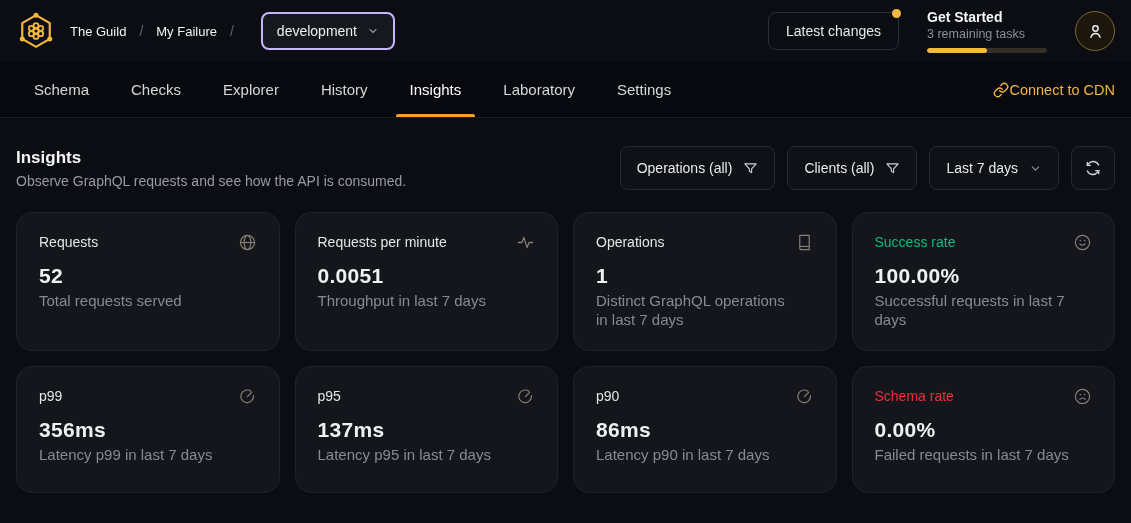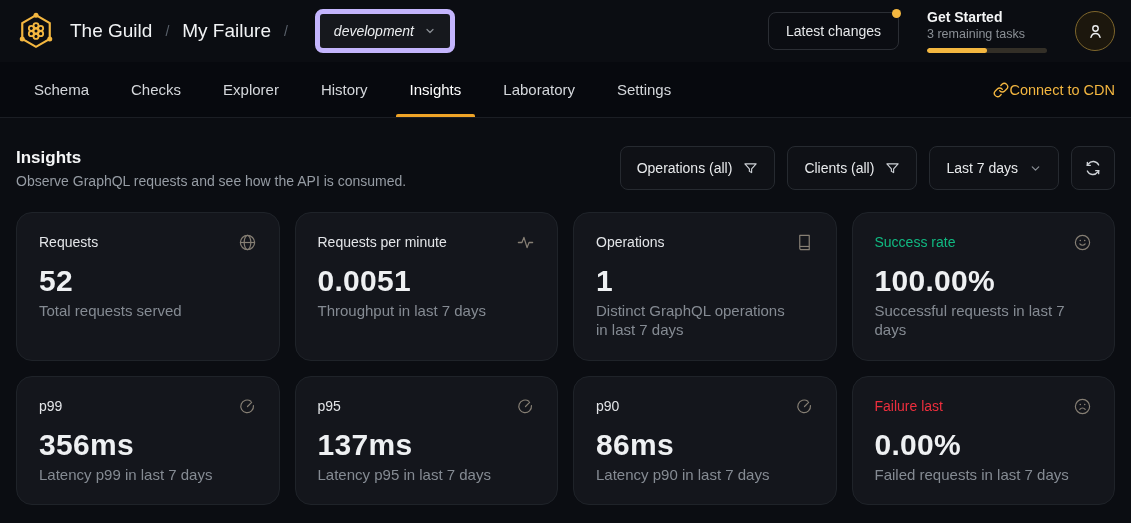--- a/index.html
+++ b/index.html
@@ -14,33 +14,32 @@
 
   
   .header {
     height: 62px;
     display: flex;
     align-items: center;
     padding: 0 16px;
     background: #0b0d12;
   }
   .logo { width: 40px; height: 42px; margin-right: 14px; cursor: pointer; }
-  .crumb { font-size: 19px; font-weight: 500; color: #f1f3f5; cursor: pointer; text-align: right; }
+  .crumb { font-size: 13px; font-weight: 500; color: #f1f3f5; cursor: pointer; text-align: right; }
   .crumb-sep { color: #5a616b; margin: 0 13px; font-size: 14px; }
   .env-btn {
     margin-left: 14px;
     display: flex; align-items: center; gap: 10px;
     background: #16181d;
-    border: 5px solid #c4b5fd;
+    border: 2px solid #c4b5fd;
     border-radius: 8px;
     padding: 9px 14px;
     color: #eceef0;
     font-size: 14px;
     cursor: pointer;
-    font-style: italic;
   }
   .chev { stroke: #8b9096; }
   .header-right { margin-left: auto; display: flex; align-items: center; gap: 28px; }
   .latest-btn {
     position: relative;
     background: transparent;
     border: 1px solid #2b2e34;
     border-radius: 8px;
     padding: 10px 17px;
     color: #e6e8ea;
@@ -133,21 +132,21 @@
     padding: 20px 22px;
     min-height: 127px;
   }
   .card-head { display: flex; align-items: flex-start; justify-content: space-between; }
   .card-title { font-size: 14px; color: #e3e5e8; padding-top: 1px; }
   .card-title.success { color: #10b981; }
   .card-title.danger { color: #ed2e3d; }
   .card-icon { color: #867f74; }
   .card-value {
     margin-top: 12px;
-    font-size: 30px; font-weight: 700; color: #eef0f2;
+    font-size: 21px; font-weight: 700; color: #eef0f2;
     letter-spacing: 0.3px;
   }
   .card-sub { margin-top: 4px; font-size: 15px; color: #858b93; line-height: 1.25; max-width: 200px; }
 </style>
 </head>
 <body>
 
 <div class="header">
   <div class="logo">
     <svg viewBox="0 0 48 48" width="40" height="42" fill="none" stroke="#f4b740" stroke-width="2.6">
@@ -334,21 +333,21 @@
           <path d="M19.5 11a8 8 0 1 1-3.2-5.6"></path>
           <path d="M12 12l5.2-5.2"></path>
         </svg>
     </div>
     <div class="card-value">86ms</div>
     <div class="card-sub">Latency p90 in last 7 days</div>
   </div>
 
   <div class="card">
     <div class="card-head">
-      <span class="card-title danger">Failure last</span>
+      <span class="card-title danger">Schema rate</span>
       <svg class="card-icon" width="19" height="19" viewBox="0 0 24 24" fill="none" stroke="currentColor" stroke-width="1.5" stroke-linecap="round">
           <circle cx="12" cy="12" r="9"></circle>
           <path d="M8.6 15.6c.9-1.1 2-1.7 3.4-1.7s2.5.6 3.4 1.7"></path>
           <path d="M9.2 9.4h.01M14.8 9.4h.01" stroke-width="2"></path>
         </svg>
     </div>
     <div class="card-value">0.00%</div>
     <div class="card-sub">Failed requests in last 7 days</div>
   </div>
 

